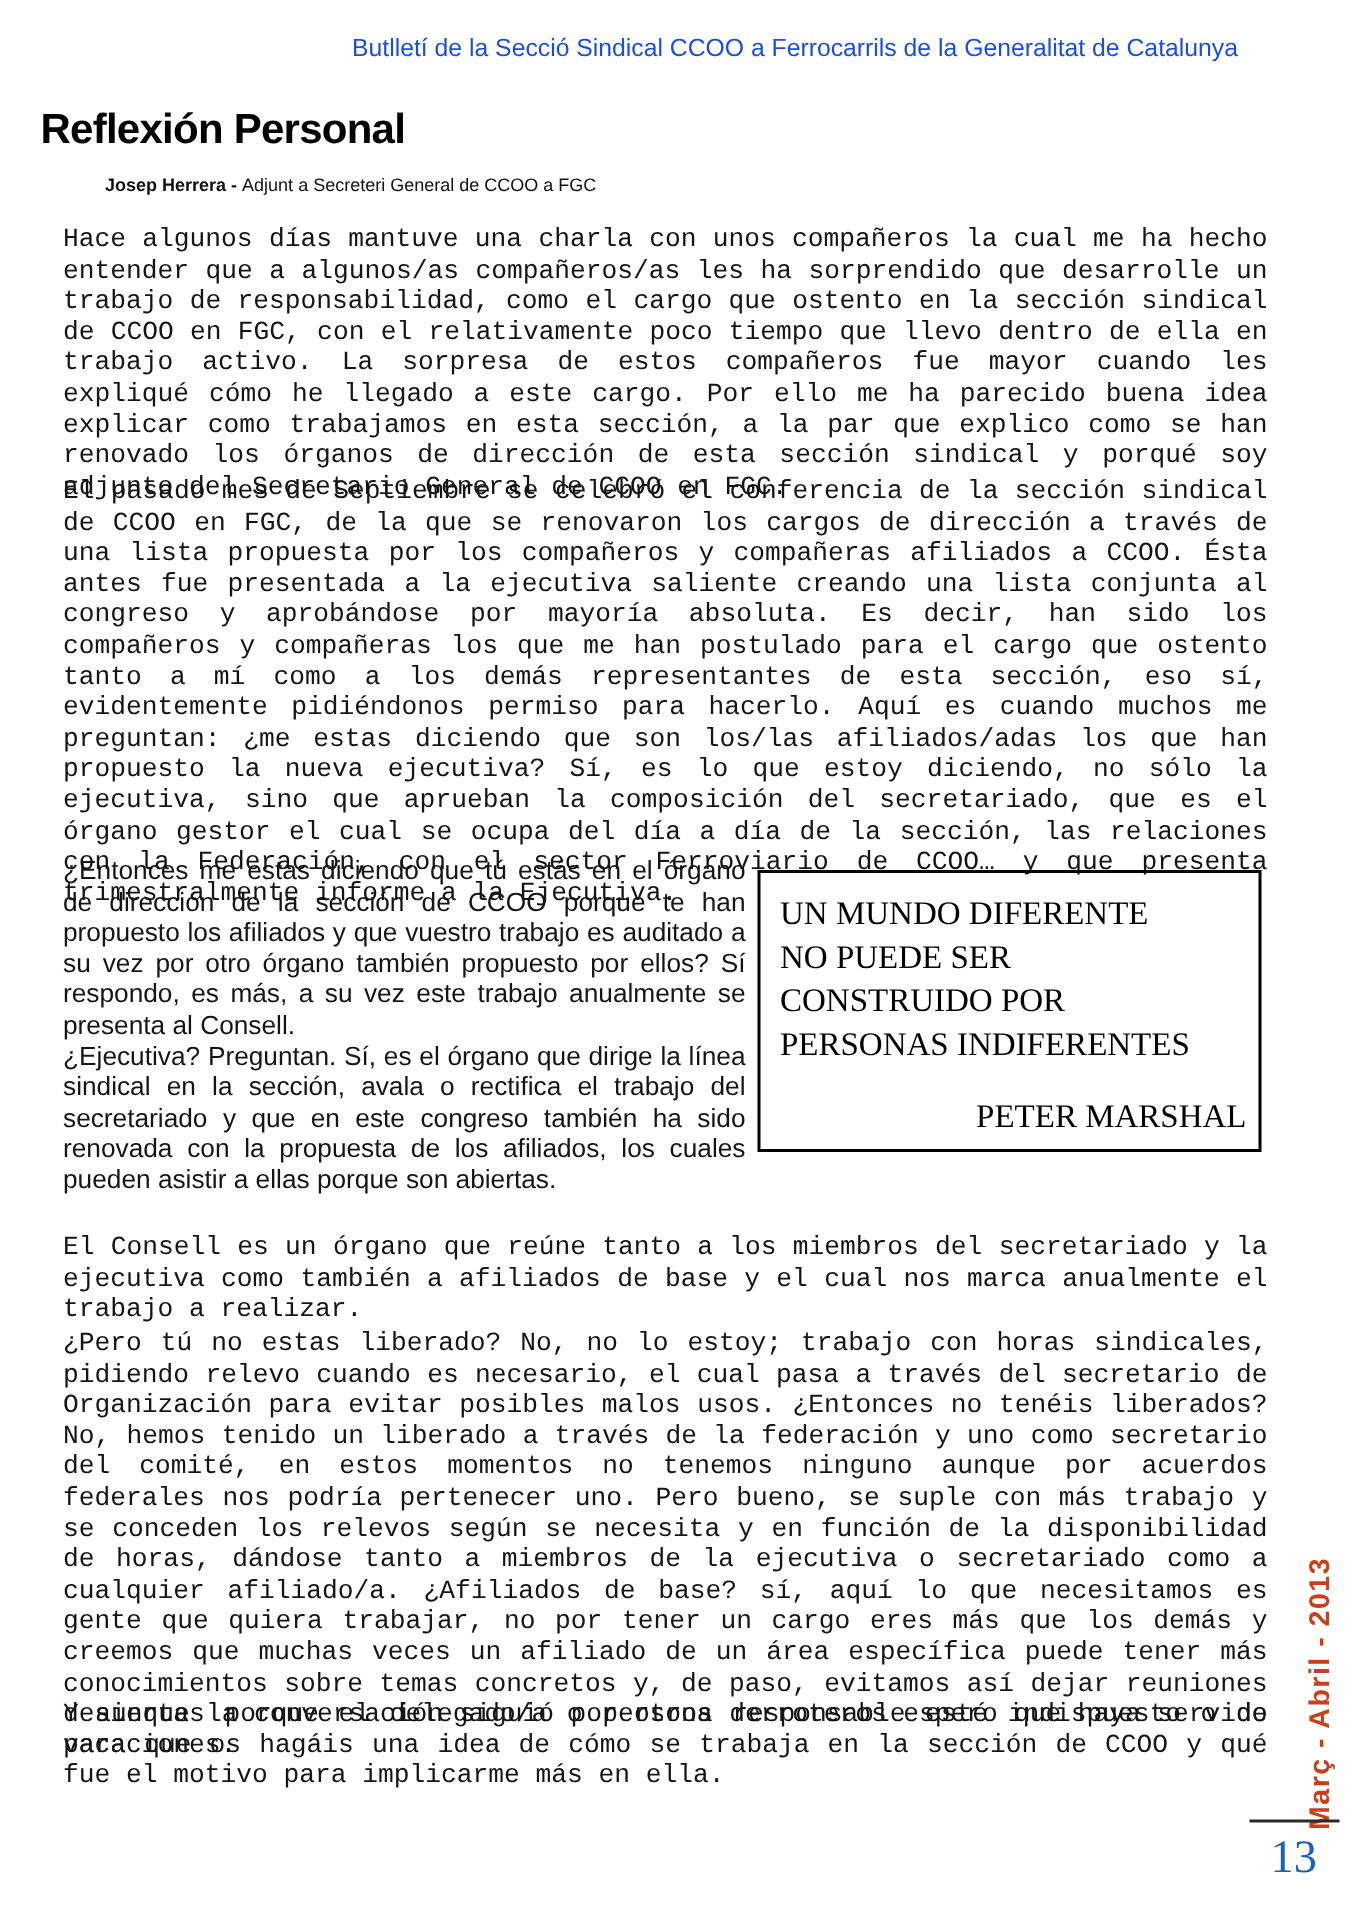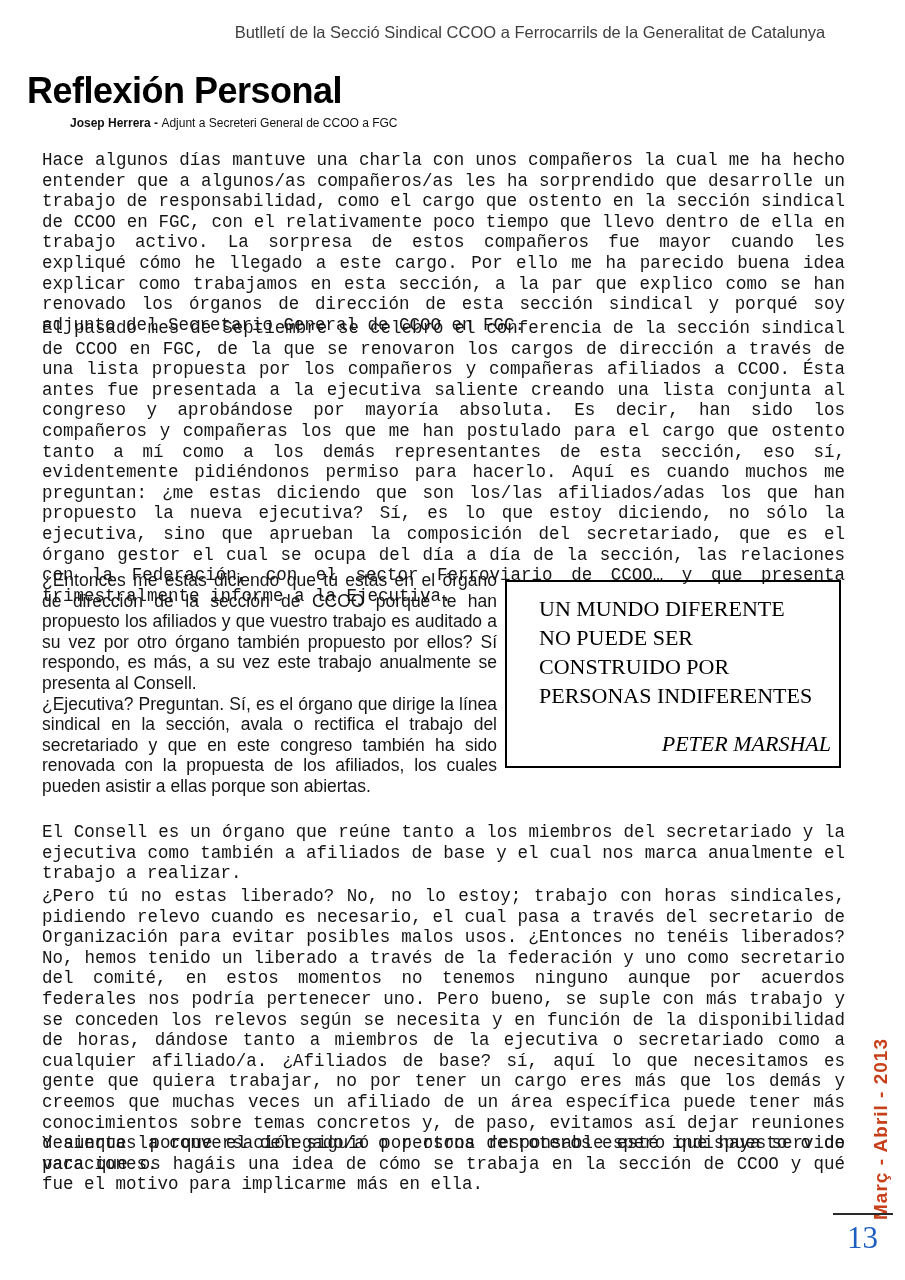--- a/index.html
+++ b/index.html
@@ -15,28 +15,28 @@
     color: #111111;
     overflow: hidden;
   }
   .bulletin-header {
     position: absolute;
     left: 155px;
     right: 0;
     top: 23px;
     text-align: center;
     font-size: 16.5px;
-    color: #404040;
+    color: #1d4ed8;
     white-space: nowrap;
   }
   .page-title {
     position: absolute;
     left: 27px;
     top: 70px;
-    font-size: 36px;
+    font-size: 28px;
     font-weight: bold;
     letter-spacing: -0.5px;
     color: #000000;
   }
   .byline {
     position: absolute;
     left: 70px;
     top: 116px;
     font-size: 12px;
   }
@@ -74,34 +74,33 @@
     color: #151515;
   }
   .left-col p { margin: 0; }
   .quote-box {
     margin-left: 8px;
     margin-top: 10px;
     width: 336px;
     height: 188px;
     border: 2px solid #000000;
     box-sizing: border-box;
-    padding: 12px 8px 8px 32px;
+    padding: 12px 8px 8px 13px;
     font-family: "Liberation Serif", serif;
     font-size: 22px;
     line-height: 29px;
     color: #000000;
     display: flex;
     flex-direction: column;
     justify-content: space-between;
   }
   .quote-lines div { white-space: nowrap; }
   .quote-author {
     text-align: right;
     white-space: nowrap;
-    font-style: italic;
   }
   .issue-date-vertical {
     position: absolute;
     right: 13px;
     top: 1038px;
     writing-mode: vertical-rl;
     transform: rotate(180deg);
     font-weight: bold;
     font-size: 19px;
     letter-spacing: 1px;

